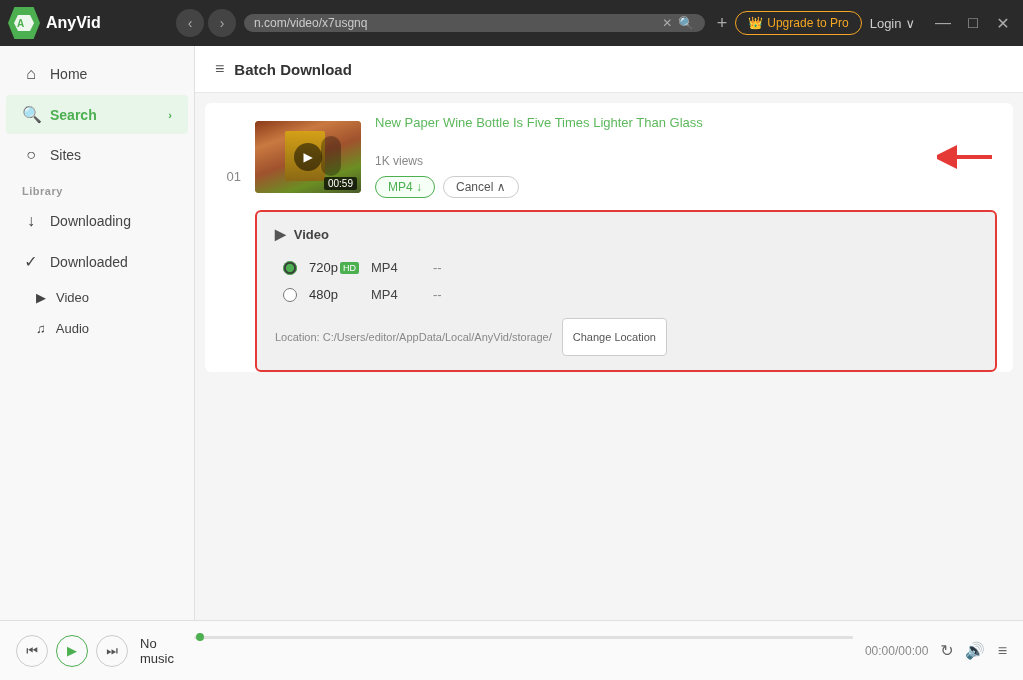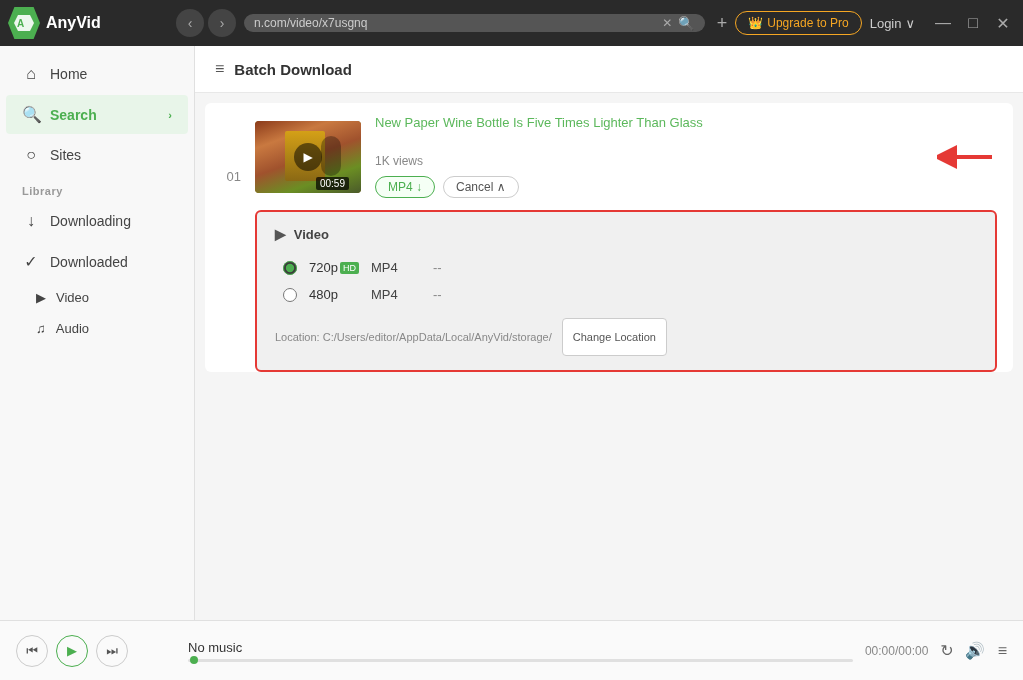--- a/index.html
+++ b/index.html
@@ -232,21 +232,21 @@
       border-radius: 50%;
       display: flex;
       align-items: center;
       justify-content: center;
       color: white;
       font-size: 12px;
     }
     .duration-badge {
       position: absolute;
       bottom: 3px;
-      right: 12px;
+      right: 4px;
       background: rgba(0,0,0,0.7);
       color: white;
       font-size: 10px;
       padding: 1px 4px;
       border-radius: 2px;
     }
     .video-info {
       flex: 1;
       min-width: 0;
     }
@@ -417,24 +417,23 @@
       color: #555;
       font-size: 13px;
     }
     .ctrl-btn.play-btn {
       border-color: #4CAF50;
       color: #4CAF50;
     }
     .track-info {
       flex: 1;
       display: flex;
-      flex-direction: column;
+      flex-direction: row;
       gap: 4px;
       min-width: 0;
-      margin-left: 48px;
     }
     .track-name {
       font-size: 13px;
       color: #333;
       font-weight: 500;
     }
     .progress-bar-container {
       width: 100%;
       height: 3px;
       background: #e0e0e0;

